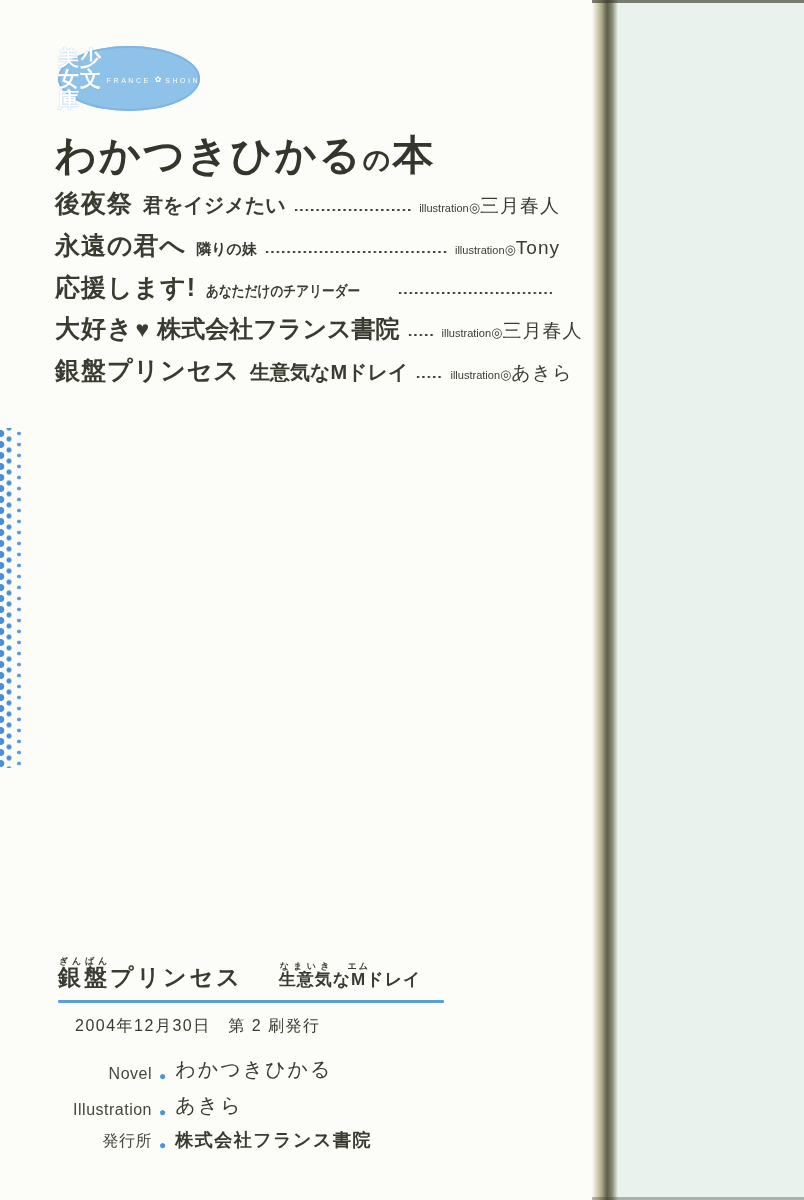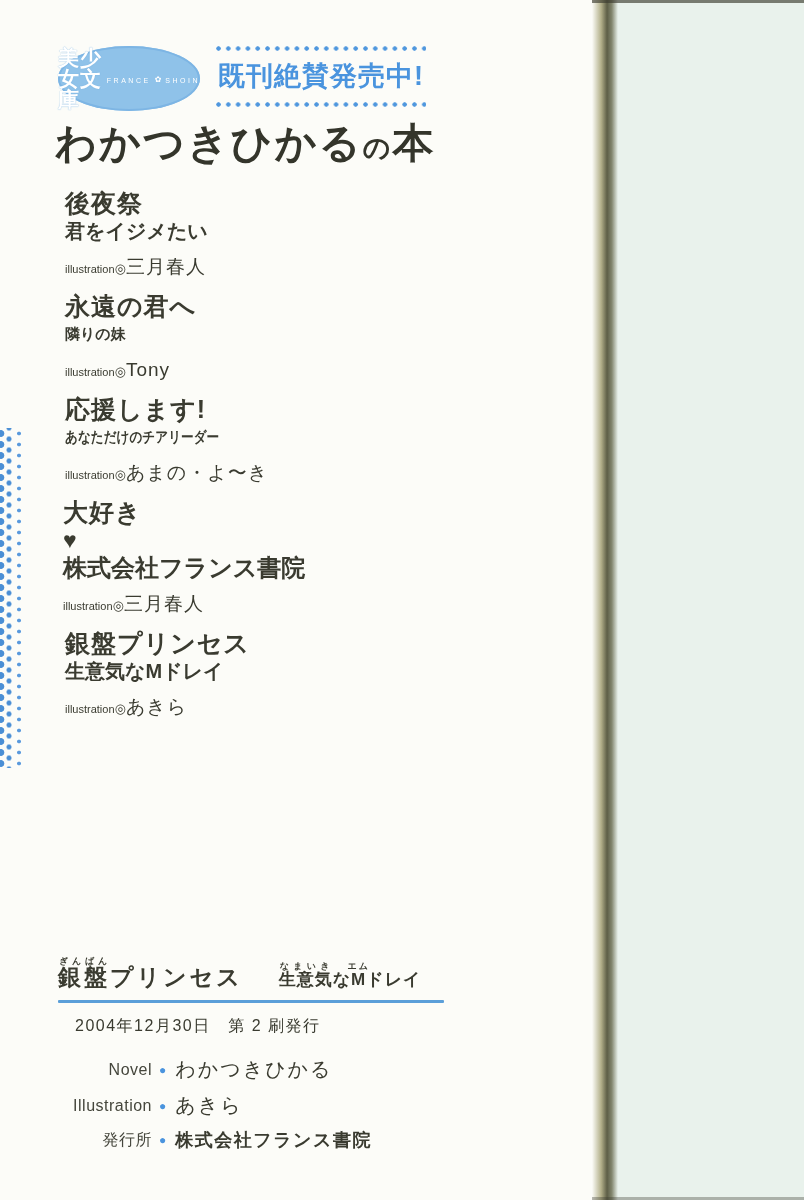--- a/index.html
+++ b/index.html
@@ -42,27 +42,27 @@
   .logo-mark { font-size:8px; letter-spacing:0; }
 
   .badge { position:absolute; left:212px; top:44px; width:218px; text-align:center; }
   .badge-dots { height:5px; margin:2px 4px;
     background-image:radial-gradient(circle at 2.5px 2.5px, #4f97de 1.9px, rgba(79,151,222,0) 2.5px);
     background-size:9.8px 5px; background-repeat:repeat-x; }
   .badge-label { color:#4a94de; font-weight:bold; font-size:27px; letter-spacing:1px;
                  line-height:1.75; white-space:nowrap; }
 
   
-  .heading { position:absolute; left:55px; top:116px; font-size:41px; font-weight:bold;
+  .heading { position:absolute; left:55px; top:128px; font-size:41px; font-weight:bold;
              letter-spacing:2px; color:#34352b; white-space:nowrap; }
   .heading .particle { font-size:27px; }
 
   
   .book-list { position:absolute; left:55px; top:189px; width:505px; }
-  .book-row { display:flex; align-items:baseline; margin-bottom:9px; line-height:28px;flex-direction:column; }
+  .book-row { display:flex; align-items:baseline; margin-bottom:9px; line-height:28px; }
   .b-title { font-size:25px; font-weight:bold; letter-spacing:1px; white-space:nowrap; }
   .b-sub { font-size:20px; font-weight:bold; margin-left:10px; white-space:nowrap; }
   .b-sub.small { font-size:15px; }
   .b-sub.condensed { display:inline-block; transform:scaleX(.84); transform-origin:left center; }
   .b-sub.large { font-size:24px; margin-left:8px; }
   .heart { font-size:23px; margin-left:2px; }
   .leader { flex:1; min-width:26px; align-self:center; height:4px; margin:8px 8px 0 8px;
     background-image:radial-gradient(circle at 2px 2px, #3a3b30 1.05px, rgba(58,59,48,0) 1.5px);
     background-size:5.4px 4px; background-repeat:repeat-x; }
   .credit { white-space:nowrap; }
@@ -72,21 +72,21 @@
 
   
   .colophon { position:absolute; left:58px; top:956px; width:410px; }
   .colo-title-row { display:flex; align-items:baseline; gap:36px; }
   ruby rt { font-size:9px; letter-spacing:2px; color:#3a3b30; }
   .colo-main { font-size:23px; font-weight:bold; letter-spacing:3px; white-space:nowrap; }
   .colo-sub { font-size:17px; font-weight:bold; letter-spacing:1px; white-space:nowrap; }
   .rule { width:386px; height:3px; background:#5b9fd9; margin-top:7px; border-radius:1px; }
   .printings { margin:11px 0 0 17px; font-size:16px; letter-spacing:1.5px; line-height:1.45; }
   .credits { margin-top:19px; }
-  .credit-row { display:flex; align-items:center; margin-bottom:9px; }
+  .credit-row { display:flex; align-items:flex-end; margin-bottom:9px; }
   .credit-label-col { width:94px; text-align:right; font-size:16px; color:#45463c;
                       letter-spacing:.5px; }
   .credit-bullet { color:#4a94de; font-size:12px; margin:0 9px 0 7px; }
   .credit-value { font-size:20px; letter-spacing:2px; color:#3a3b30; }
   .credit-value.small { font-size:18px; letter-spacing:1.5px;font-weight:bold; }
 </style>
 </head>
 <body>
 
 <div class="page">
@@ -99,25 +99,20 @@
 
   <div class="logo">
     <div class="logo-title">美少女文庫</div>
     <div class="logo-imprint">
       <span>FRANCE</span>
       <span class="logo-mark">✿</span>
       <span>SHOIN</span>
     </div>
   </div>
 
-  <div class="badge">
-    <div class="badge-dots"></div>
-    <div class="badge-label">既刊絶賛発売中!</div>
-    <div class="badge-dots"></div>
-  </div>
 
   <div class="heading">
     <span>わかつきひかる</span><span class="particle">の</span><span>本</span>
   </div>
 
   <div class="book-list">
 
     <div class="book-row">
       <span class="b-title">後夜祭</span>
       <span class="b-sub">君をイジメたい</span>
@@ -129,21 +124,20 @@
       <span class="b-title">永遠の君へ</span>
       <span class="b-sub small">隣りの妹</span>
       <span class="leader"></span>
       <span class="credit"><span class="credit-word">illustration</span><span class="credit-mark">◎</span><span class="illustrator">Tony</span></span>
     </div>
 
     <div class="book-row">
       <span class="b-title">応援します!</span>
       <span class="b-sub small condensed">あなただけのチアリーダー</span>
       <span class="leader"></span>
-      <span class="credit"><span class="credit-word">illustration</span><span class="credit-mark">◎</span><span class="illustrator">あまの・よ〜き</span></span>
     </div>
 
     <div class="book-row">
       <span class="b-title">大好き</span>
       <span class="heart">♥</span>
       <span class="b-sub large">株式会社フランス書院</span>
       <span class="leader"></span>
       <span class="credit"><span class="credit-word">illustration</span><span class="credit-mark">◎</span><span class="illustrator">三月春人</span></span>
     </div>
 

